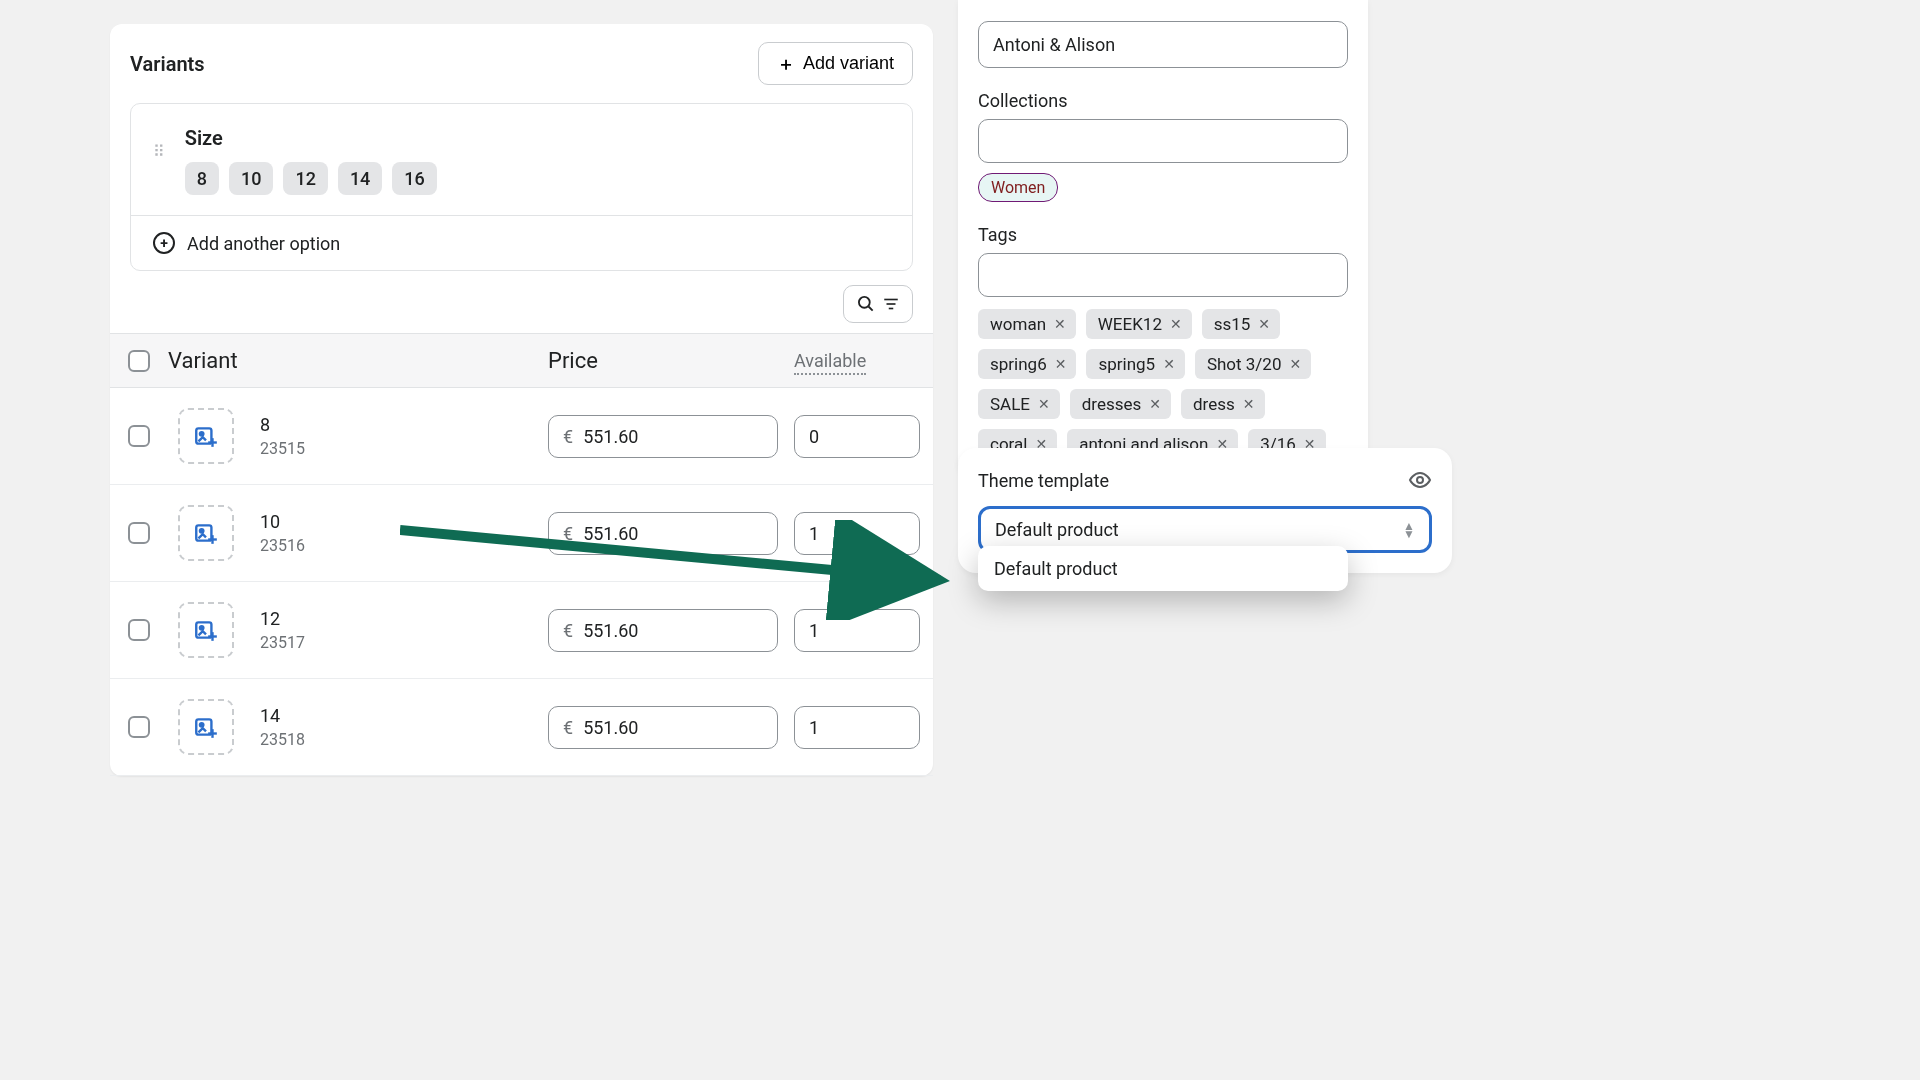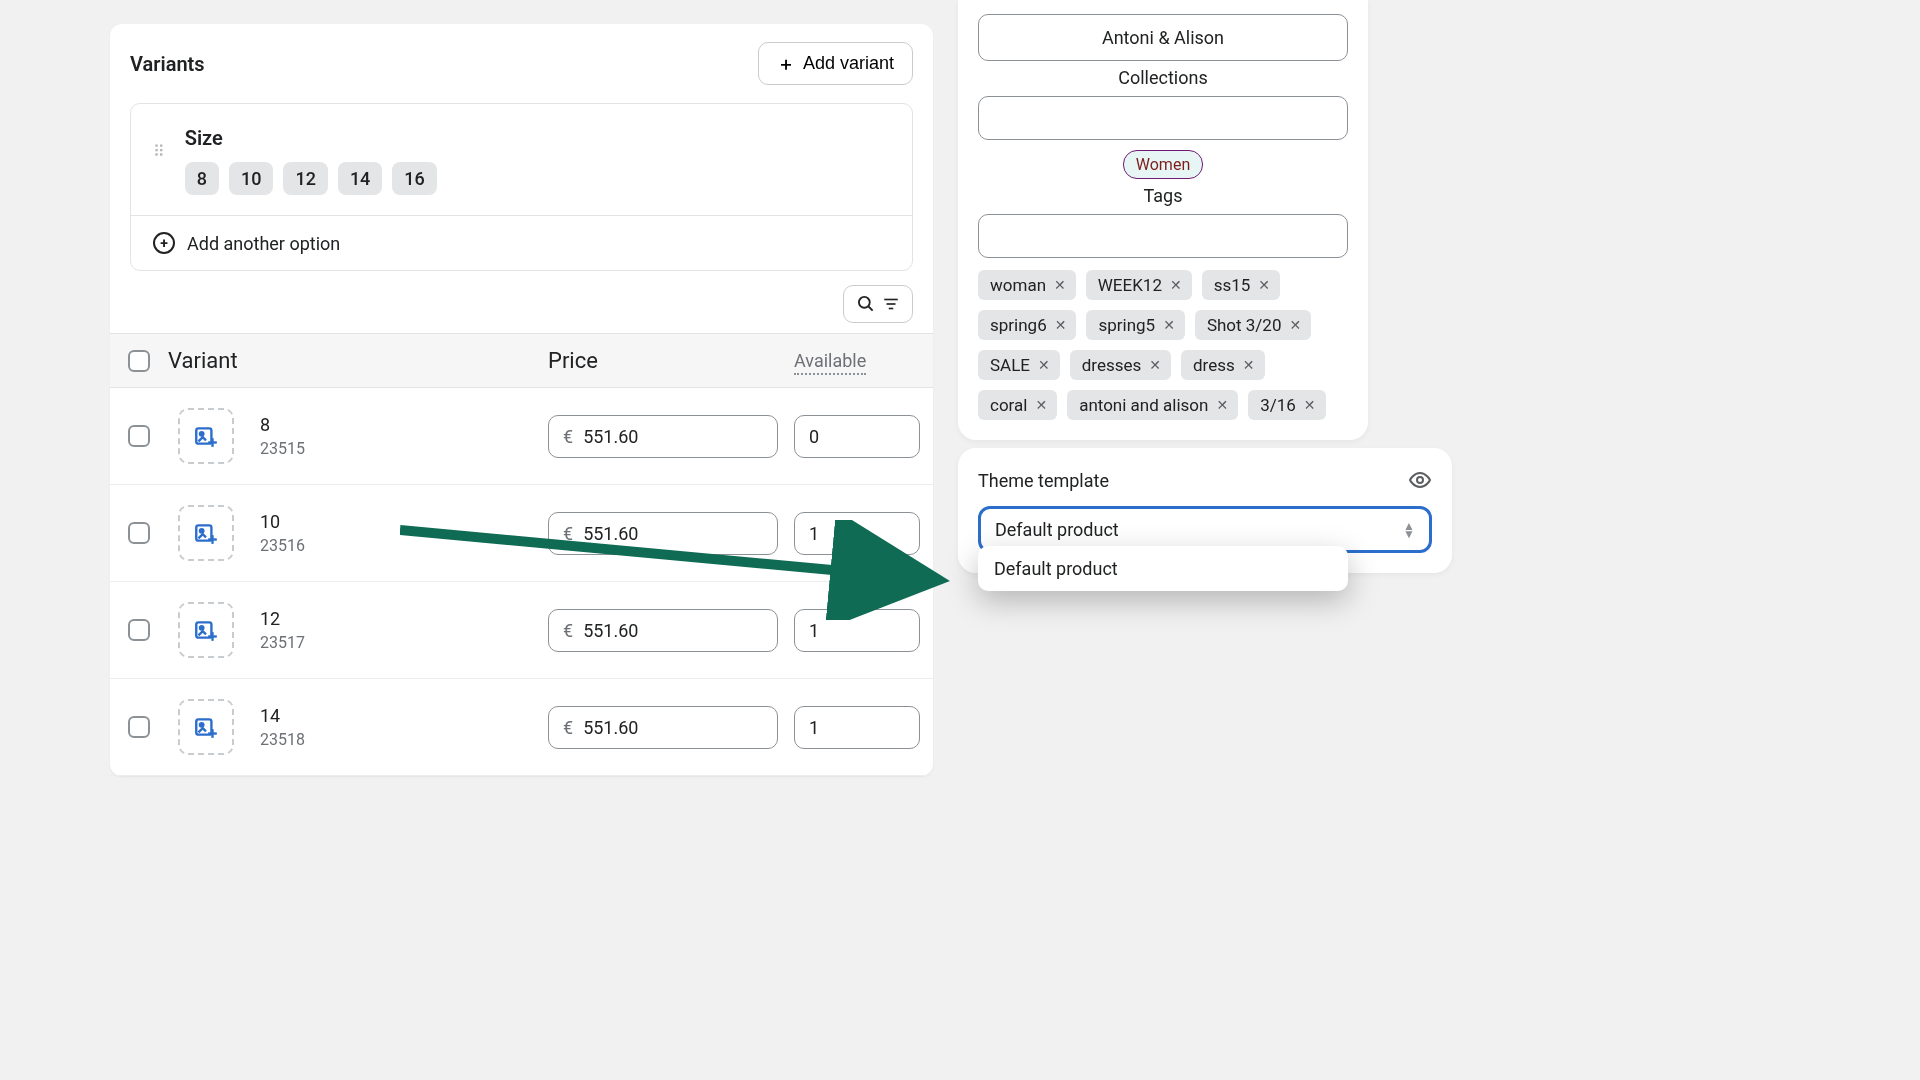--- a/index.html
+++ b/index.html
@@ -114,28 +114,27 @@
   .avail-input { width: 126px; }
   .currency { color: #6d7175; }
 
   .side-card {
     position: absolute;
     left: 958px; top: 0;
     width: 410px;
     background: #fff;
     border-radius: 0 0 18px 18px;
     box-shadow: 0 2px 6px rgba(0,0,0,0.05);
-    padding: 4px 20px 20px 20px;
-    text-align: center;
+    padding: 11px 20px 20px 20px;
   }
   .brand-input {
     border: 1px solid #8c9196; border-radius: 10px;
     padding: 12px 14px; font-size: 18px; margin-top: 10px;
   }
-  .side-label { font-size: 18px; margin-top: 6px; margin-bottom: 8px; }
+  .side-label { font-size: 18px; margin-top: 22px; margin-bottom: 8px; }
   .side-input {
     border: 1px solid #8c9196; border-radius: 10px;
     height: 44px; width: 100%; background: #fff;
   }
   .collection-pill {
     display: inline-flex; align-items: center;
     border: 1px solid #701a75; background: #e7f6f4; color: #7f1d1d;
     font-size: 16px; padding: 4px 12px; border-radius: 14px; margin-top: 10px;
   }
   .tags-wrap { display: flex; flex-wrap: wrap; gap: 10px; margin-top: 12px; }

